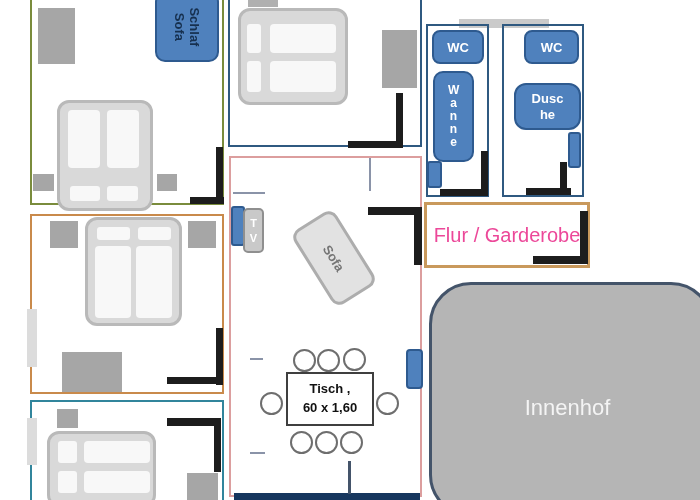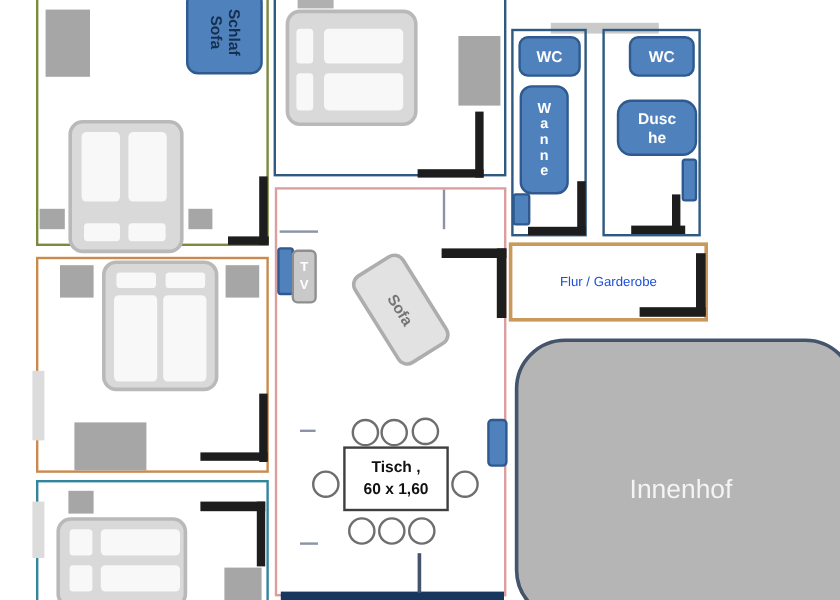--- a/index.html
+++ b/index.html
@@ -26,21 +26,21 @@
   <div class="abs room" style="left:30px;top:-6px;width:194px;height:211px;border-color:#7a8c3c;"></div>
   <div class="abs room" style="left:30px;top:214px;width:194px;height:180px;border-color:#c98a4b;"></div>
   <div class="abs room" style="left:30px;top:400px;width:194px;height:110px;border-color:#31859c;"></div>
   <div class="abs room" style="left:228px;top:-6px;width:194px;height:153px;border-color:#2f5980;"></div>
   <div class="abs room" style="left:229px;top:156px;width:193px;height:341px;border-color:#dc9e9e;border-width:2px;"></div>
   <div class="abs room" style="left:426px;top:24px;width:63px;height:173px;border-color:#2f5980;"></div>
   <div class="abs room" style="left:502px;top:24px;width:82px;height:173px;border-color:#2f5980;"></div>
 
   <div class="abs" style="left:424px;top:202px;width:166px;height:66px;background:#fff;border:3px solid #c9995c;
               display:flex;align-items:center;justify-content:center;">
-    <span style="font-size:11px;color:#1d4ed8;">Flur / Garderobe</span>
+    <span style="font-size:20px;color:#ec4899;">Flur / Garderobe</span>
   </div>
 
   <div class="abs" style="left:429px;top:282px;width:284px;height:235px;background:#b5b5b5;
               border:3px solid #44546a;border-radius:42px;">
     <div class="abs" style="left:0;top:110px;width:271px;text-align:center;color:#f4f4f4;font-size:22px;">Innenhof</div>
   </div>
 
   <div class="abs" style="left:234px;top:493px;width:186px;height:7px;background:#17375e;"></div>
 
   <div class="abs gray" style="left:38px;top:8px;width:37px;height:56px;"></div>

